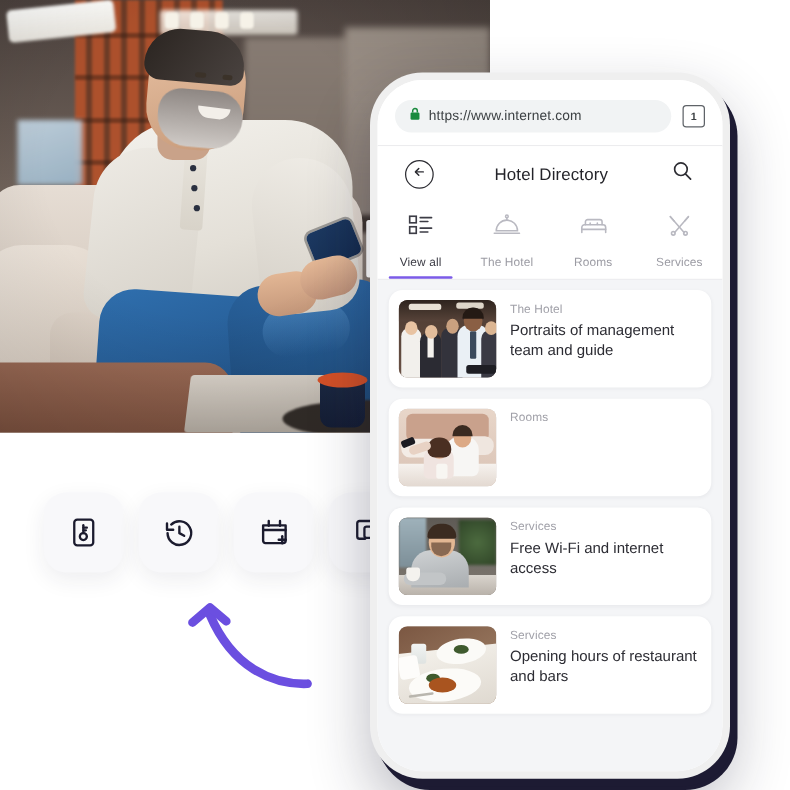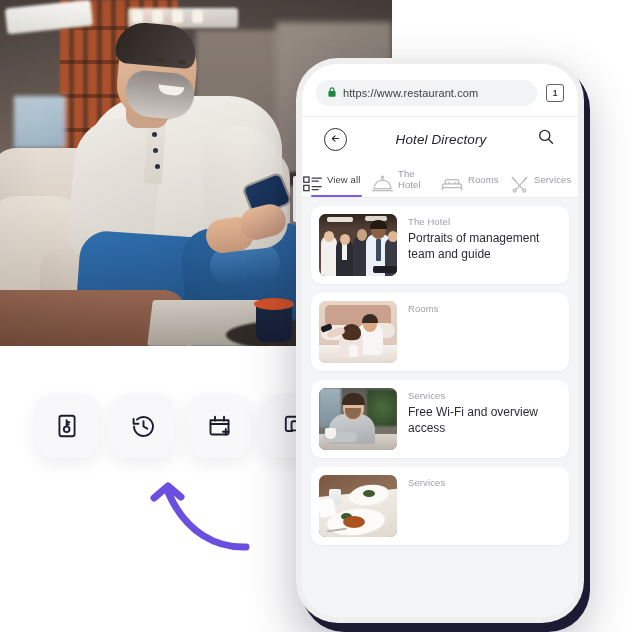--- a/index.html
+++ b/index.html
@@ -384,21 +384,20 @@
   }
 
   
   .app-header {
     height: 44px;
     display: flex;
     align-items: center;
     padding: 0 22px;
     background: #fff;
     flex: 0 0 auto;
-    font-style: italic;
   }
   .back-btn {
     width: 21px; height: 21px;
     border: 1.4px solid #2d2d33;
     border-radius: 50%;
     display: flex; align-items: center; justify-content: center;
     flex: 0 0 auto;
   }
   .app-title {
     flex: 1;
@@ -414,23 +413,23 @@
   .tabs {
     display: flex;
     background: #fff;
     border-bottom: 1px solid #ededf0;
     flex: 0 0 auto;
     padding-top: 2px;
   }
   .tab {
     flex: 1;
     display: flex;
-    flex-direction: row;
+    flex-direction: column;
     align-items: center;
-    gap: 4px;
+    gap: 16px;
     padding: 5px 0 0 0;
     position: relative;
   }
   .tab-icon { height: 21px; display:flex; align-items:flex-end; justify-content:center;}
   .tab-label {
     font-size: 9.5px;
     color: #9b9ba3;
     padding-bottom: 7px;
     letter-spacing: .1px;
   }
@@ -662,21 +661,21 @@
     <div class="phone-inner">
 
       <div class="browser-bar">
         <div class="url-pill">
           <span class="lock-icon">
             <svg width="10" height="12" viewBox="0 0 14 16">
               <rect x="2" y="6.6" width="10" height="8" rx="1.4" fill="#1a8a3e"></rect>
               <path d="M4.4 6.6V4.7a2.6 2.6 0 0 1 5.2 0v1.9" stroke="#1a8a3e" stroke-width="1.7" fill="none"></path>
             </svg>
           </span>
-          <span class="url-text">https://www.restaurant.com</span>
+          <span class="url-text">https://www.internet.com</span>
         </div>
         <div class="tab-count">1</div>
       </div>
 
       <div class="app-header">
         <div class="back-btn">
           <span>
             <svg width="11" height="11" viewBox="0 0 14 14" fill="none" stroke="#2d2d33" stroke-width="1.5" stroke-linecap="round" stroke-linejoin="round">
               <path d="M11 7H3.2"></path>
               <polyline points="6.4,3.6 3,7 6.4,10.4"></polyline>
@@ -809,39 +808,40 @@
               <i class="t3-table"></i>
             <i class="t3-body"></i>
               <i class="t3-head"></i>
               <i class="t3-hair"></i>
               <i class="t3-beard"></i>
             <i class="t3-arm"></i>
               <i class="t3-cup"></i>
           </div>
           <div class="card-text">
             <div class="card-cat">Services</div>
-            <div class="card-title">Free Wi-Fi and overview access</div>
+            <div class="card-title">Free Wi-Fi and internet access</div>
           </div>
         </div>
 
         <div class="card">
           <div class="thumb">
             <i class="t4-bg"></i>
               <i class="t4-cloth"></i>
               <i class="t4-plate1"></i>
               <i class="t4-food1"></i>
             <i class="t4-glass"></i>
               <i class="t4-nap"></i>
               <i class="t4-plate2"></i>
             <i class="t4-food2b"></i>
               <i class="t4-food2"></i>
               <i class="t4-fork"></i>
           </div>
           <div class="card-text">
             <div class="card-cat">Services</div>
+            <div class="card-title">Opening hours of restaurant and bars</div>
           </div>
         </div>
 
       </div>
     </div>
   </div>
 
 </div>
 
 </body></html>

